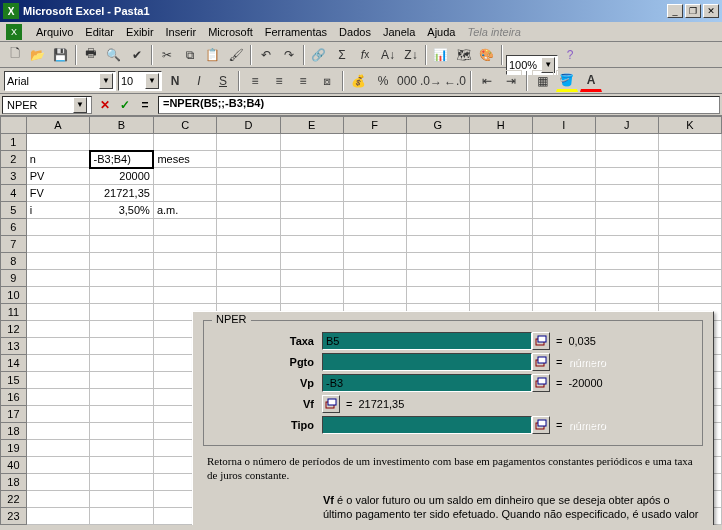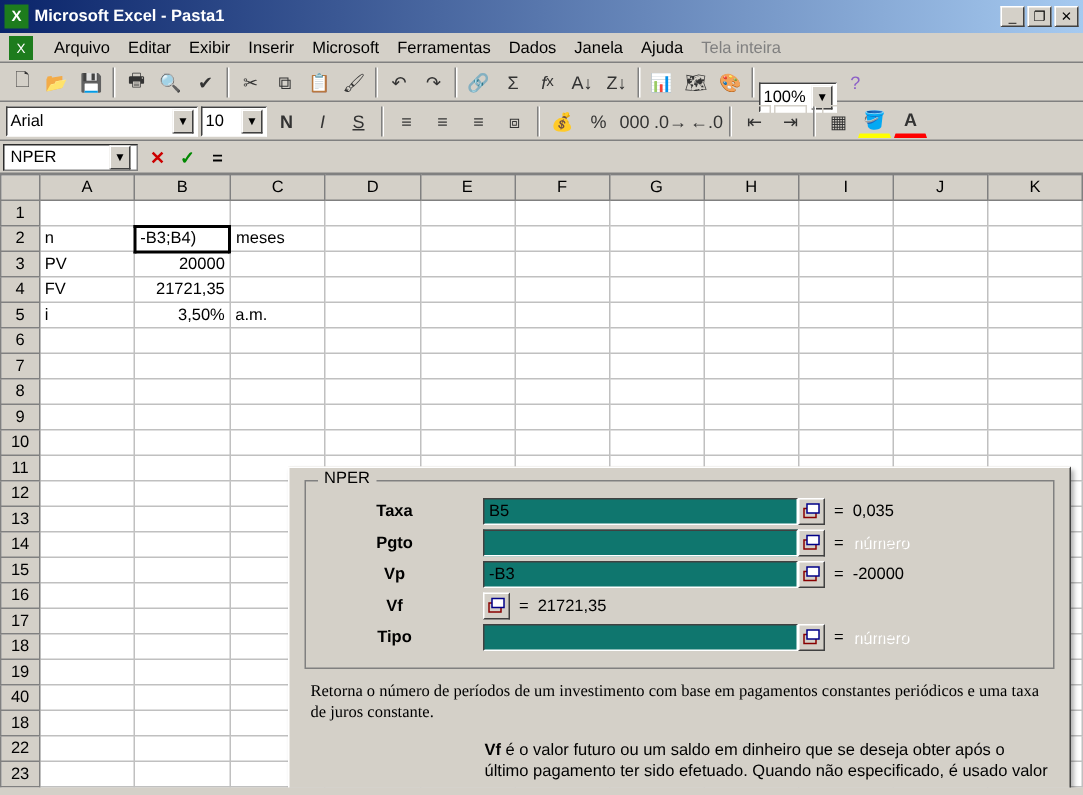--- a/index.html
+++ b/index.html
@@ -5,21 +5,21 @@
 * { box-sizing: border-box; margin: 0; padding: 0; font-family: Tahoma, Arial, sans-serif; }
 body { background: #d4d0c8; font-size: 11px; overflow: hidden; }
 .titlebar { background: linear-gradient(to right, #0a246a, #a6caf0); height: 22px; display: flex; align-items: center; padding: 0 3px; color: white; font-size: 11px; }
 .titlebar .icon { width: 16px; height: 16px; background: #1d7c1d; margin-right: 4px; display: flex; align-items: center; justify-content: center; color: white; font-weight: bold; font-size: 10px; }
 .titlebar .title { flex: 1; font-weight: bold; }
 .window-btns { display: flex; gap: 2px; }
 .window-btn { width: 16px; height: 14px; background: #d4d0c8; border: 1px solid; border-color: #fff #404040 #404040 #fff; font-size: 9px; line-height: 12px; text-align: center; color: black; }
 .menubar { background: #d4d0c8; height: 20px; display: flex; align-items: center; padding: 0 6px; border-bottom: 1px solid #808080; }
 .menubar .doc-icon { width: 16px; height: 16px; margin-right: 8px; background: #1d7c1d; display:flex; align-items:center; justify-content:center; color:white; font-size:9px; }
 .menu-item { padding: 2px 6px; cursor: default; }
-.menu-disabled { color: #808080; }
+.menu-disabled { color: #808080; font-style: italic; }
 .toolbar { background: #d4d0c8; height: 26px; display: flex; align-items: center; padding: 2px 4px; border-bottom: 1px solid #808080; gap: 1px; }
 .tbtn { width: 22px; height: 22px; border: 1px solid #d4d0c8; display: flex; align-items: center; justify-content: center; font-size: 12px; color: #333; }
 .tsep { width: 2px; height: 20px; border-left: 1px solid #808080; border-right: 1px solid #fff; margin: 0 2px; }
 .format-bar { background: #d4d0c8; height: 26px; display: flex; align-items: center; padding: 2px 4px; border-bottom: 1px solid #808080; gap: 2px; }
 .combo { height: 20px; background: white; border: 1px solid; border-color: #404040 #fff #fff #404040; display: flex; align-items: center; padding: 0 2px; font-size: 11px; }
 .combo-arrow { width: 14px; height: 16px; background: #d4d0c8; border: 1px solid; border-color: #fff #404040 #404040 #fff; text-align: center; font-size: 8px; margin-left: 4px; line-height:14px;}
 .formula-bar { background: #d4d0c8; height: 22px; display: flex; align-items: center; padding: 2px; border-bottom: 1px solid #808080; }
 .name-box { width: 90px; height: 18px; background: white; border: 1px inset #808080; display: flex; align-items: center; padding: 0 4px; font-size: 11px; }
 .fb-btns { display: flex; gap: 2px; margin: 0 4px; }
 .fb-btn { width: 18px; height: 18px; display: flex; align-items: center; justify-content: center; font-size: 12px; font-weight: bold; }
@@ -30,21 +30,21 @@
 .grid td { border: 1px solid #c0c0c0; height: 17px; font-size: 11px; padding: 0 3px; }
 .grid .col-hdr { width: 64px; }
 .grid .row-hdr { width: 26px; background: #d4d0c8; border: 1px solid #808080; text-align: center; }
 .grid .num { text-align: right; }
 .active-cell { border: 2px solid black !important; }
 .dialog { position: absolute; left: 192px; top: 195px; width: 522px; height: 320px; background: #d4d0c8; border: 1px solid; border-color: #fff #404040 #404040 #fff; box-shadow: 2px 2px 3px rgba(0,0,0,0.3); }
 .dlg-content { padding: 4px 10px; font-size: 11px; }
 .fieldset { border: 1px solid #808080; border-top-color: #808080; padding: 8px; margin-top: 4px; position: relative; }
 .fieldset-label { position: absolute; top: -8px; left: 8px; background: #d4d0c8; padding: 0 4px; }
 .arg-row { display: flex; align-items: center; margin: 3px 0; }
-.arg-label { width: 110px; text-align: center; padding-right: 8px; font-weight: bold; }
+.arg-label { width: 110px; text-align: right; padding-right: 8px; font-weight: bold; }
 .arg-input { width: 210px; height: 18px; background: #0f766e; border: 1px solid; border-color: #404040 #fff #fff #404040; padding: 0 3px; font-size: 11px; display:flex; align-items:center; }
 .refedit-btn { width: 18px; height: 18px; border: 1px solid; border-color: #fff #404040 #404040 #fff; margin-left: 0; display:flex; align-items:center; justify-content:center; }
 .refedit-btn svg { width: 12px; height: 12px; }
 .arg-eq { margin: 0 6px; }
 .arg-val { color: #000; }
 .arg-val.placeholder { color: #d4d0c8; text-shadow: 1px 1px 0 #fff; }
 .result-row { text-align: right; padding: 6px 60px 2px 0; }
 .desc { margin: 8px 4px; line-height: 1.3; font-family: Liberation Serif, serif; }
 .param-desc { margin: 10px 2px 10px 120px; line-height: 1.3; }
 .param-desc b { font-weight: bold; }
@@ -108,21 +108,21 @@
   <div class="tbtn">🎨</div>
   <div class="tsep"></div>
   <div class="combo zoom-combo">
     <span>100%</span>
       <div class="combo-arrow">▼</div>
   </div>
   <div class="tbtn" style="color:#8b5fc7">?</div>
 </div>
 
 <div class="format-bar">
-  <div class="combo" style="width:128px">
+  <div class="combo" style="width:112px">
     <span>Arial</span>
       <div class="combo-arrow" style="margin-left:auto">▼</div>
   </div>
   <div class="combo" style="width:44px">
     <span>10</span>
       <div class="combo-arrow" style="margin-left:auto">▼</div>
   </div>
   <div class="tbtn">
       <b>N</b>
     </div>
@@ -156,20 +156,23 @@
 
 <div class="formula-bar">
   <div class="name-box">
     <span>NPER</span>
     <div class="combo-arrow" style="margin-left:auto">▼</div>
   </div>
   <div class="fb-btns">
     <div class="fb-btn" style="color:#c00">✕</div>
     <div class="fb-btn" style="color:#080">✓</div>
     <div class="fb-btn">=</div>
+  </div>
+  <div class="formula-input">
+    <b>=NPER(B5;;-B3;B4)</b>
   </div>
 </div>
 
 <div class="grid-area">
   <table class="grid" id="grid">
       <tbody>
         <tr>
           <th class="row-hdr"></th>
           <th class="col-hdr">A</th>
           <th class="col-hdr">B</th>

